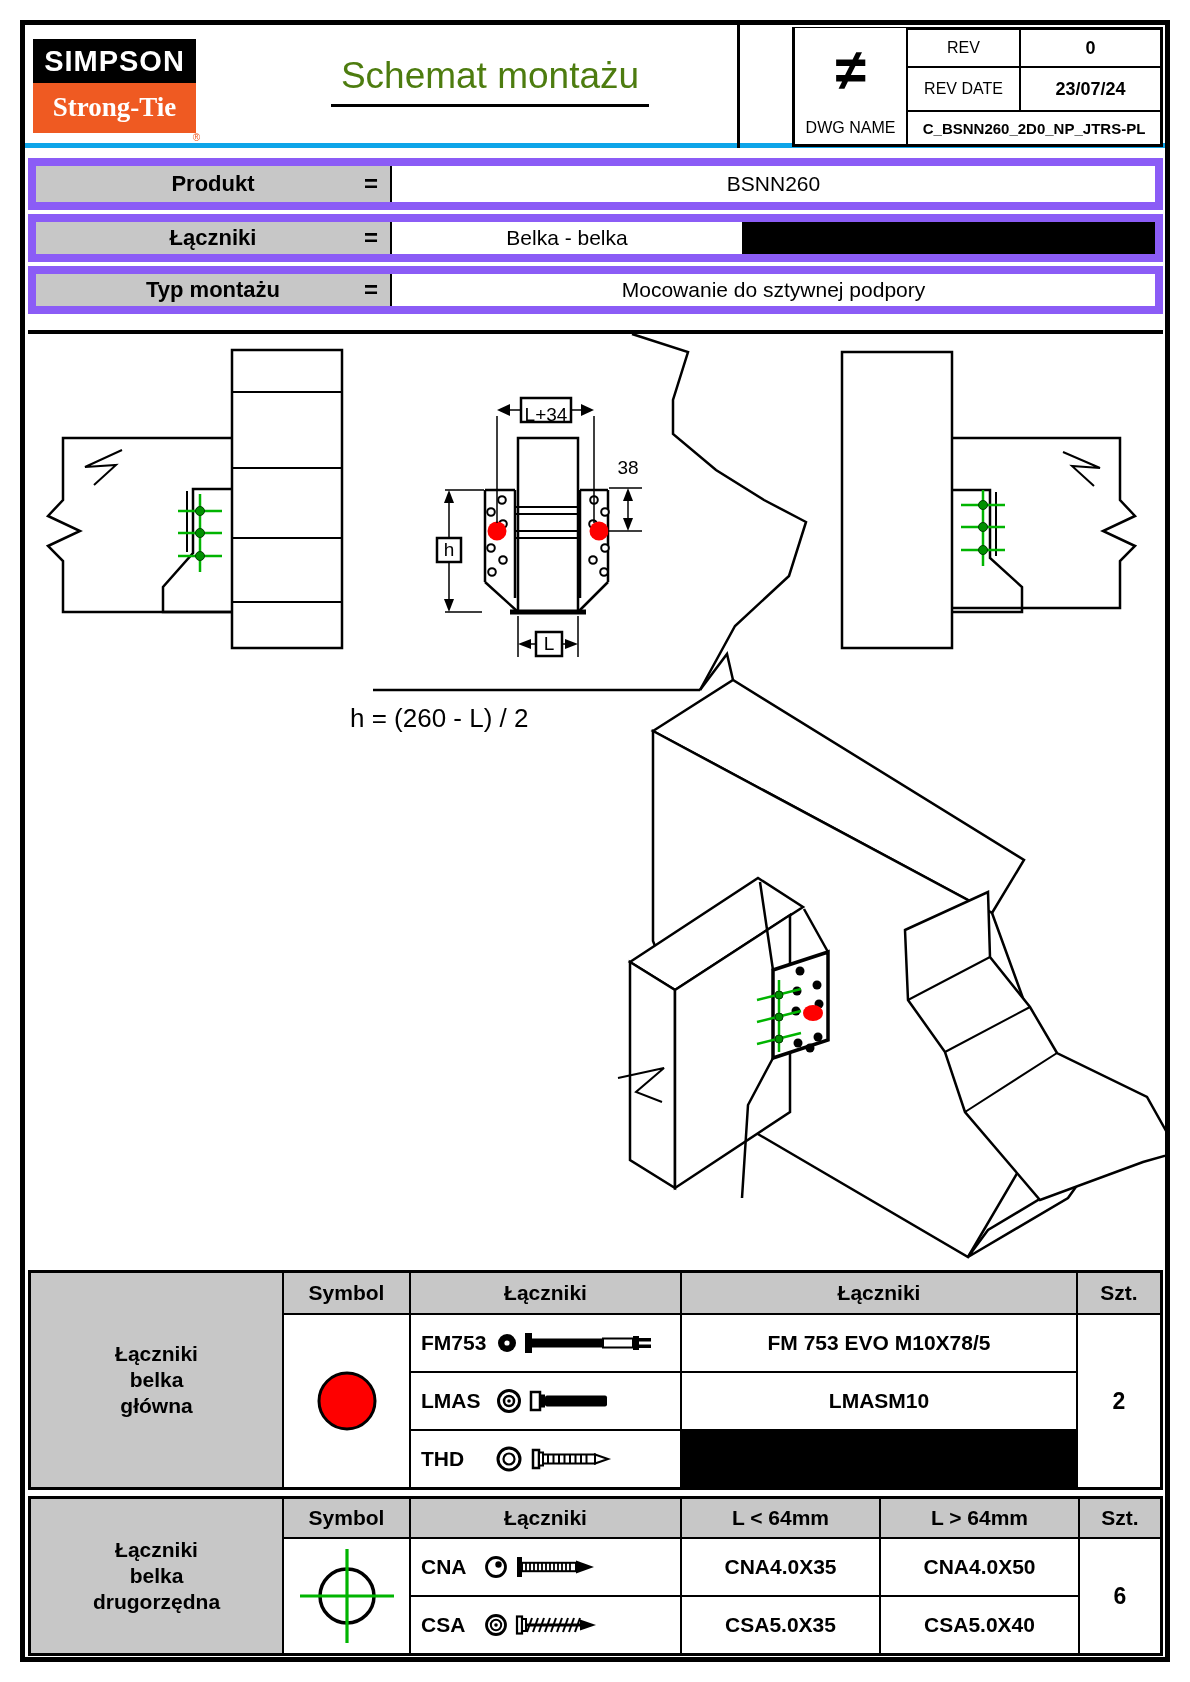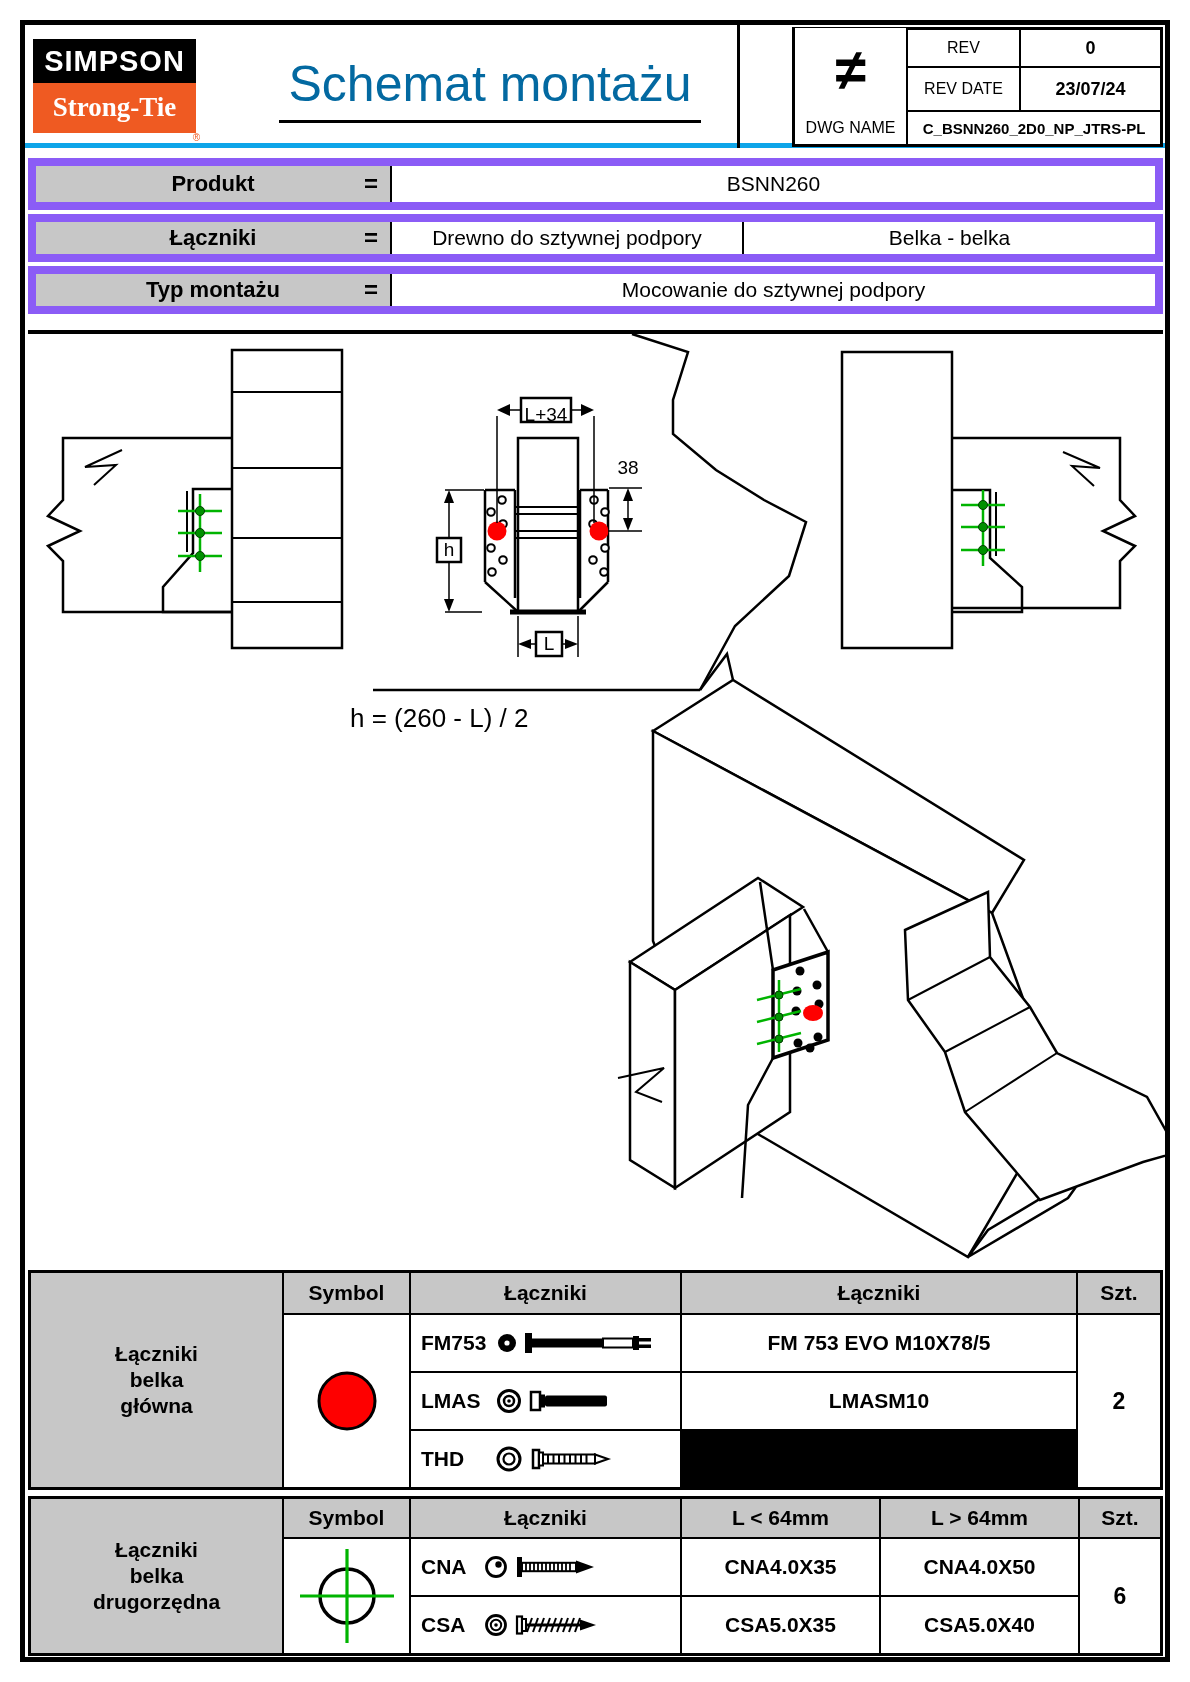--- a/index.html
+++ b/index.html
@@ -8,21 +8,21 @@
   .frame { position:absolute; left:20px; top:20px; width:1150px; height:1642px; border:5px solid #000; background:#fff; }
   .inner { position:absolute; left:0; top:0; width:1140px; height:1632px; }
 
   
   .header { position:absolute; left:0; top:0; width:1140px; height:123px; border-bottom:5px solid #0ea5e9; background:#fff; }
   .logo { position:absolute; left:8px; top:14px; width:163px; }
   .logo-top { background:#000; color:#fff; font-weight:bold; font-size:29px; letter-spacing:1px; text-align:center; height:44px; line-height:44px; }
   .logo-bot { background:#ef5a22; color:#fff; font-weight:bold; font-size:27px; font-family:"Liberation Serif","DejaVu Serif",serif; text-align:center; height:50px; line-height:48px; }
   .logo-reg { position:absolute; right:-4px; bottom:-10px; color:#ef5a22; font-size:10px; }
   .title-wrap { position:absolute; left:200px; top:30px; width:530px; text-align:center; }
-  .title { display:inline-block; font-size:50px; color:#0369a1; border-bottom:3px solid #000; padding:0 10px 7px 10px; }
+  .title { display:inline-block; font-size:37px; color:#4d7c0f; border-bottom:3px solid #000; padding:0 10px 7px 10px; }
   .hdr-divider { position:absolute; left:712px; top:0; width:3px; height:123px; background:#000; }
   .rev-table { position:absolute; left:767px; top:2px; width:371px; border:3px solid #000; background:#000; display:grid; grid-template-columns:111px 111px 1fr; grid-template-rows:36px 42px 32px; gap:2px; }
   .rev-table > div { background:#fff; display:flex; align-items:center; justify-content:center; }
   .rev-neq { grid-row:1/3; font-size:56px; font-weight:900; line-height:1; transform:scaleY(1.05); }
   .rev-lbl { font-size:16px; }
   .rev-val { font-size:18px; font-weight:600; }
   .dwg-val { font-size:15px; font-weight:600; letter-spacing:0; }
 
   
   .prow { position:absolute; left:3px; width:1135px; border:8px solid #8b5cf6; background:#000; display:grid; gap:2px; }
@@ -81,21 +81,20 @@
       <span>Produkt</span>
       <span class="peq">=</span>
     </div>
     <div class="pcell">BSNN260</div>
   </div>
   <div class="prow prow-2">
     <div class="pcell plabel">
       <span>Łączniki</span>
       <span class="peq">=</span>
     </div>
-    <div class="pcell">Drewno do sztywnej podpory</div>
     <div class="pcell">Belka - belka</div>
   </div>
   <div class="prow prow-3">
     <div class="pcell plabel">
       <span>Typ montażu</span>
       <span class="peq">=</span>
     </div>
     <div class="pcell">Mocowanie do sztywnej podpory</div>
   </div>
 

